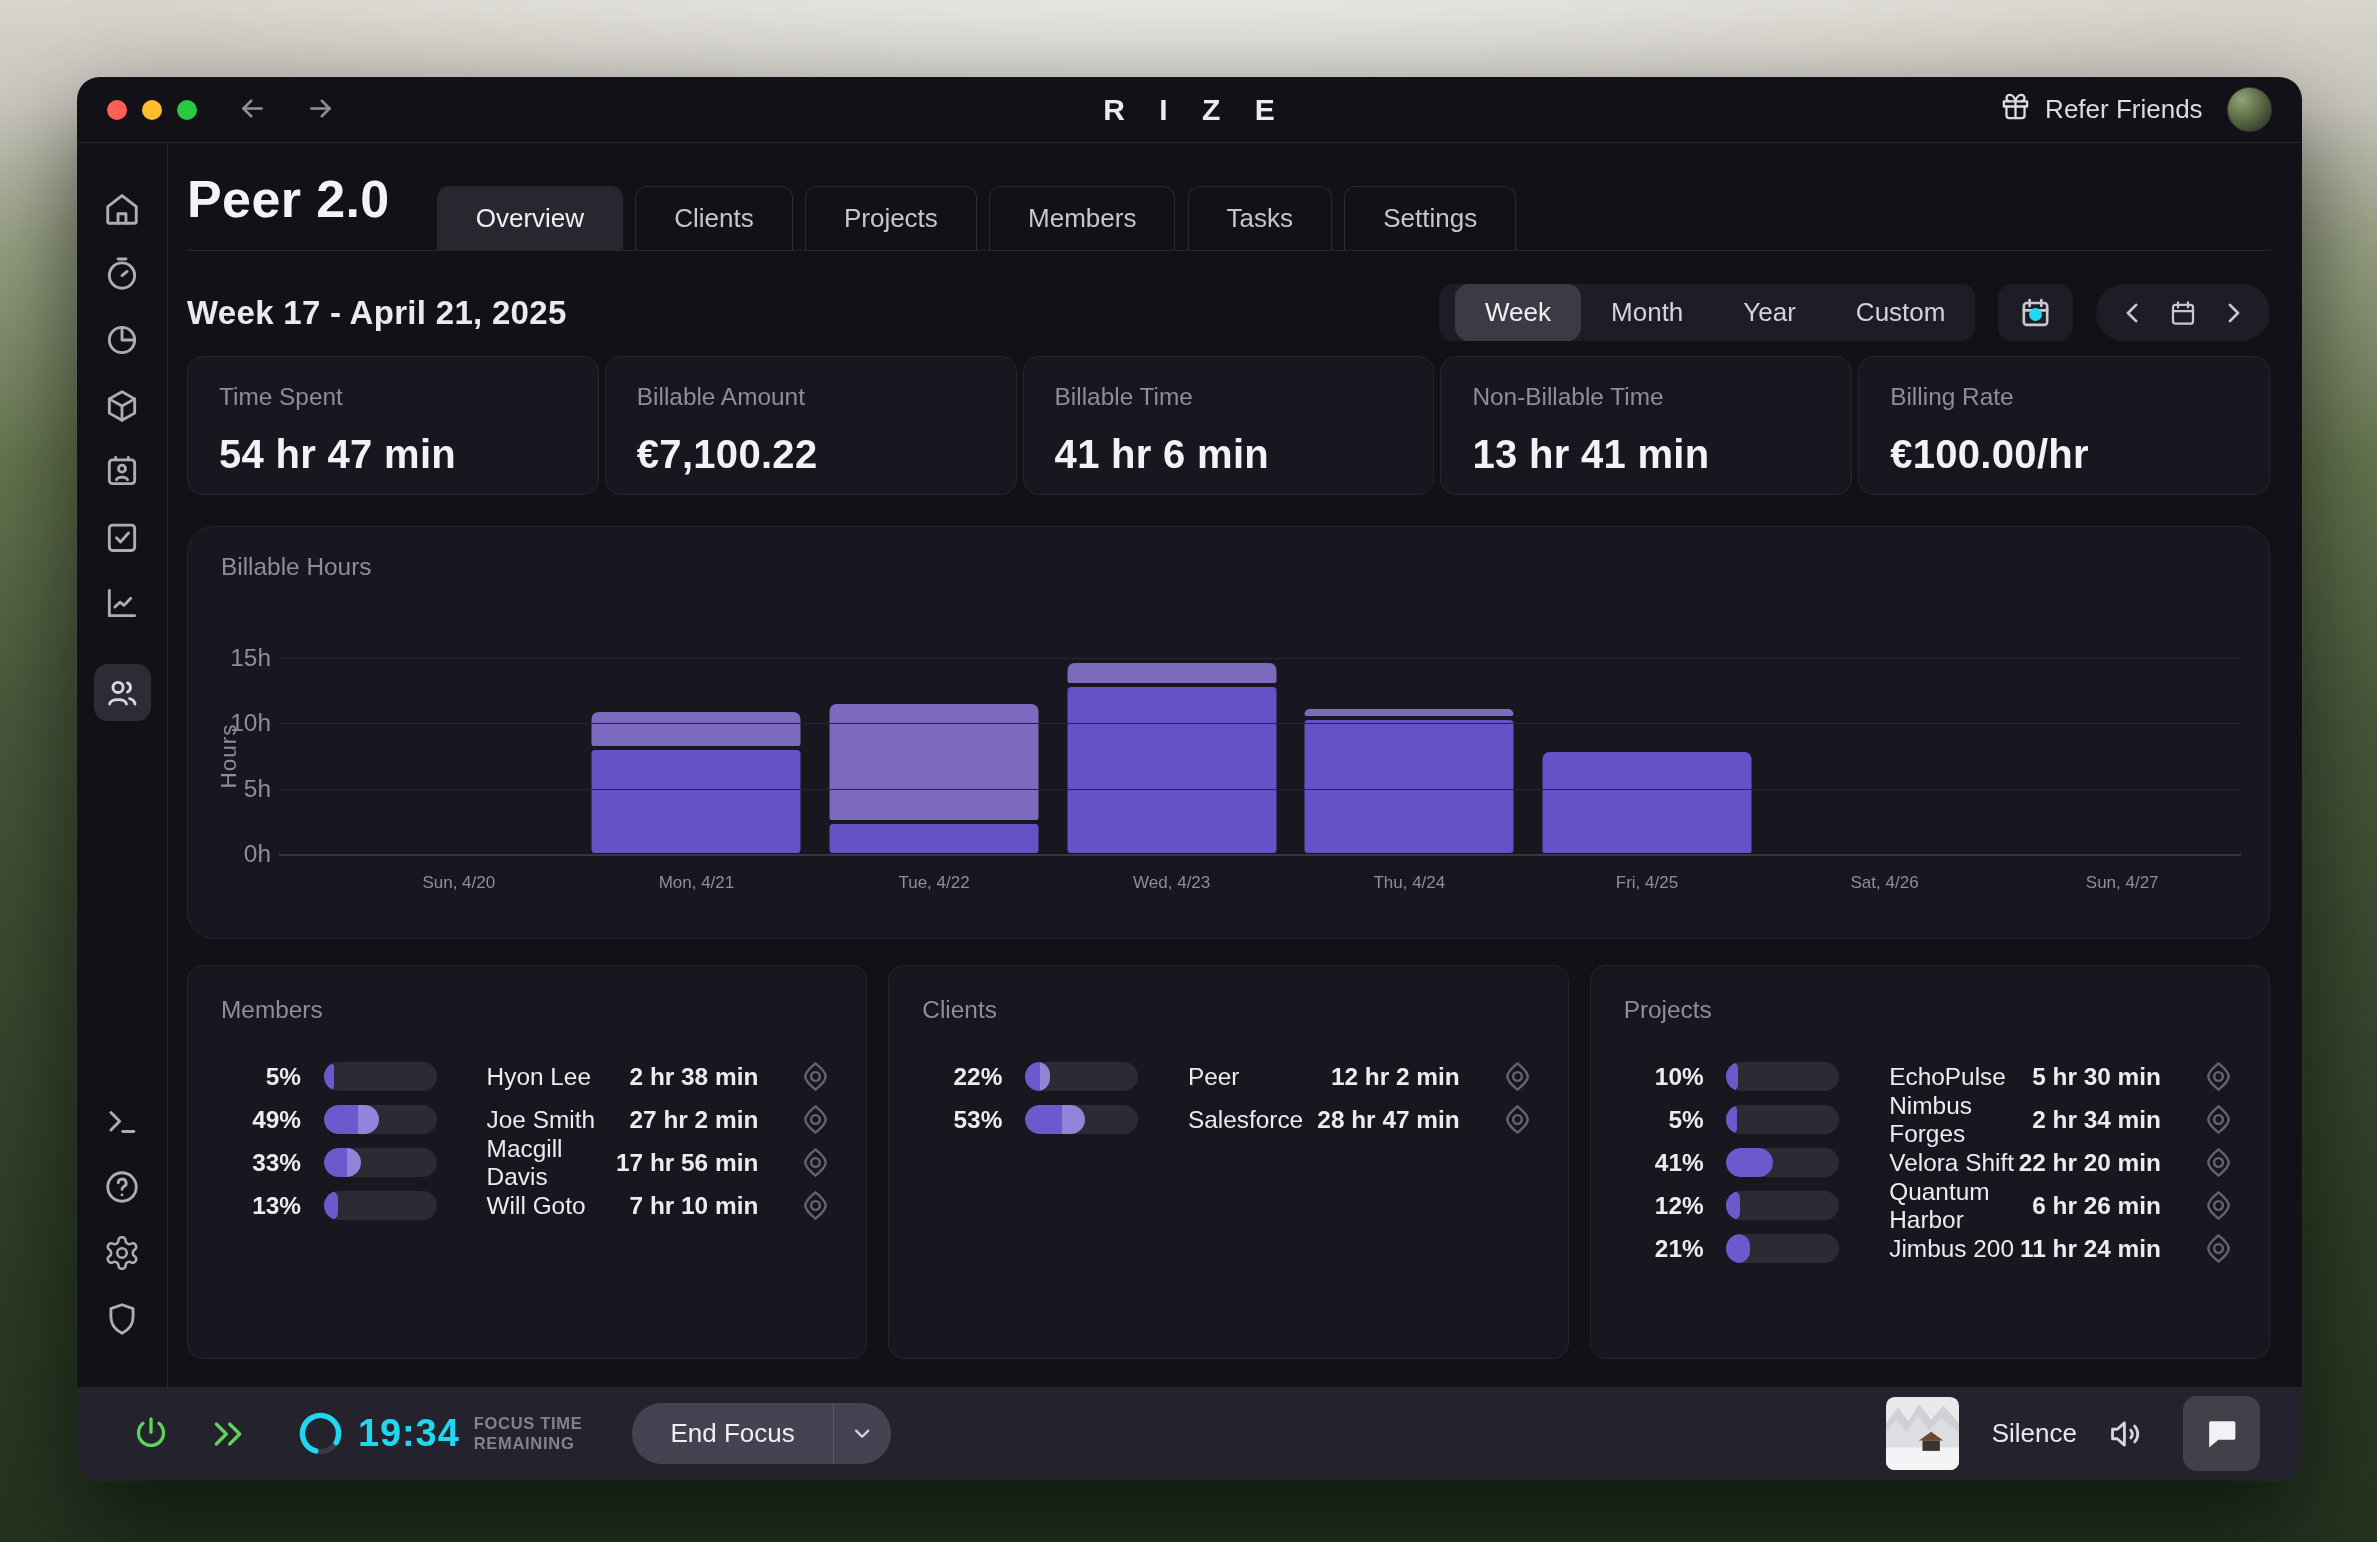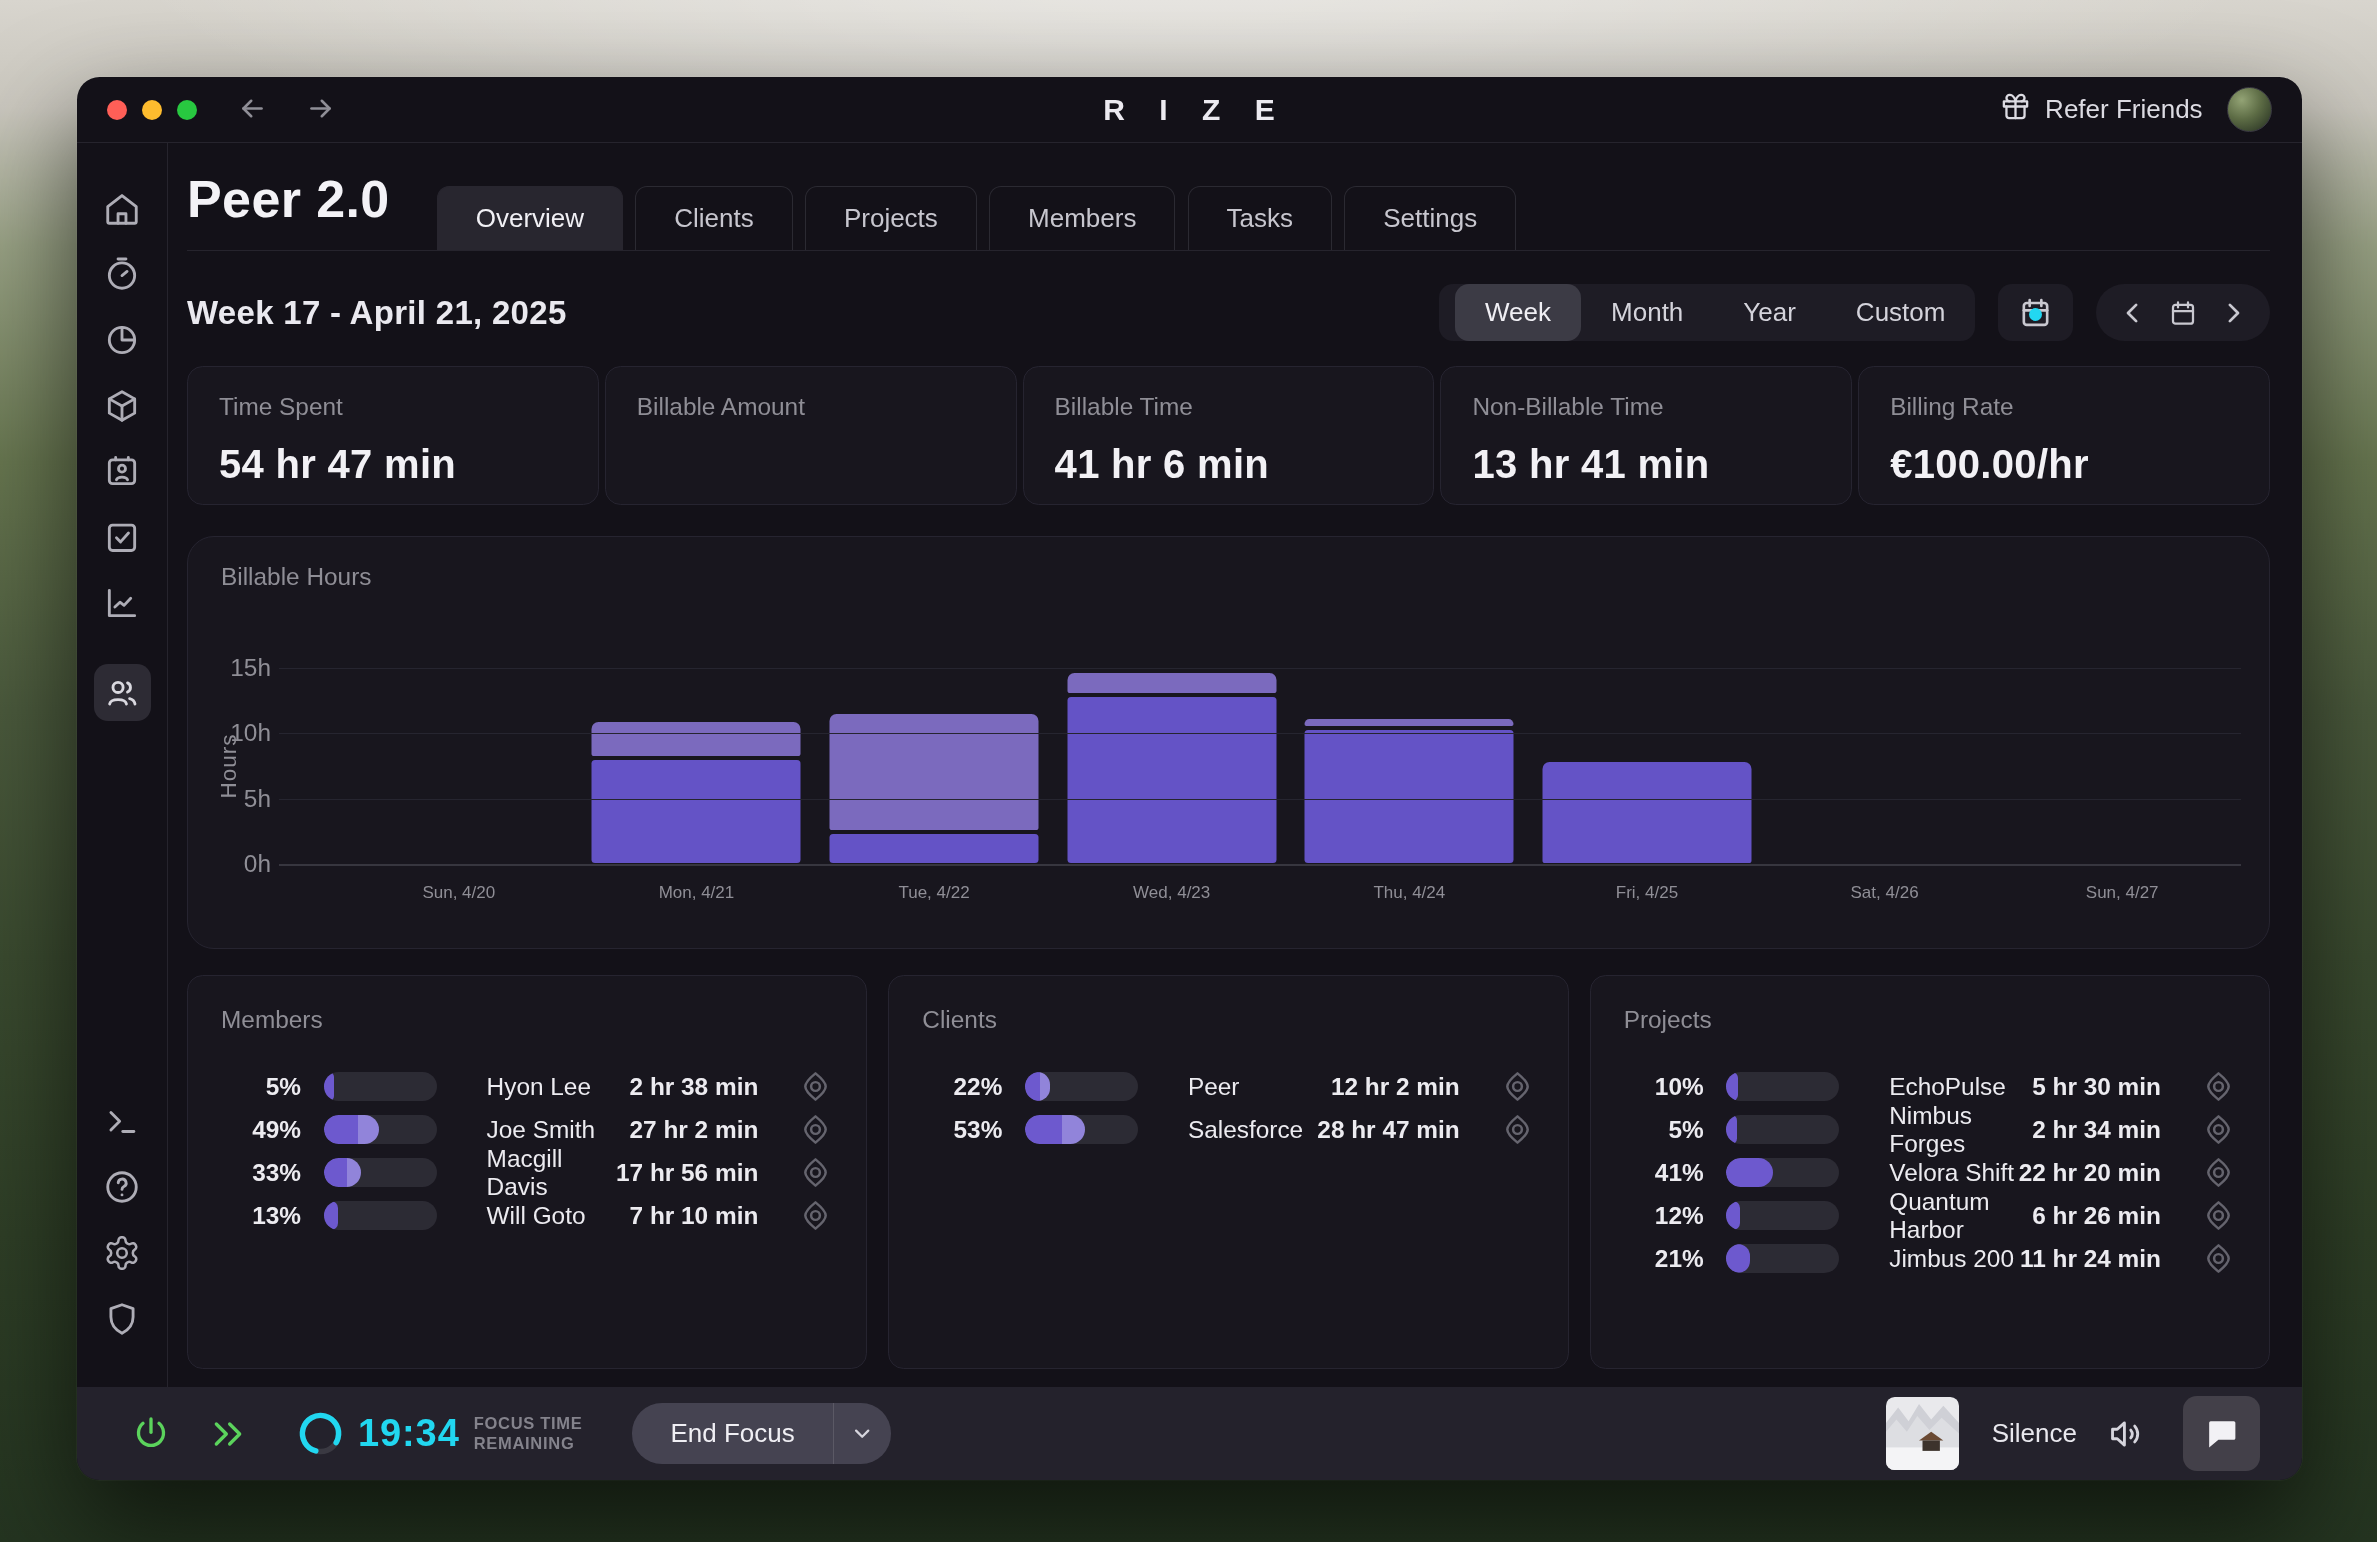--- a/index.html
+++ b/index.html
@@ -50,21 +50,21 @@
   .seg{ display:flex; align-items:stretch; background:#1e1c25; border-radius:14px; height:57px; font-size:26px; color:#d4d3db; overflow:hidden;padding-left:16px; }
   .seg-item{ padding:0 30px; display:flex; align-items:center; cursor:pointer; }
   .seg-item.active{ background:#3c3b45; border-radius:14px; color:#f0eff4; }
   .icon-btn{ width:75px; height:57px; margin-left:22.6px; background:#1e1c25; border:none; border-radius:14px; display:grid; place-items:center; color:#c9c8d0; position:relative; cursor:pointer; }
   .icon-btn svg{ width:35px; height:35px; }
   .cyan-dot{ position:absolute; width:13px; height:13px; border-radius:50%; background:#22d7f1; left:30.5px; top:23.5px; }
   .nav-group{ display:flex; align-items:center; margin-left:22.6px; background:#1e1c25; border-radius:29px; height:57px; padding:0 12.2px; color:#c9c8d0; }
   .nav-group .gbtn{ width:50px; height:57px; display:grid; place-items:center; background:none; border:none; color:#c9c8d0; cursor:pointer; }
   .nav-group svg{ width:30px; height:30px; }
   
-  .stats{ display:flex; gap:6px; margin-top:25px; }
+  .stats{ display:flex; gap:6px; margin-top:15px; }
   .stat-card{ flex:1; height:139px; background:#18161e; border:0.9px solid #262430; border-radius:15.7px; padding:26px 31px; }
   .stat-label{ font-size:24.4px; color:#8f8e96; }
   .stat-value{ font-size:40px; font-weight:600; color:#f2f1f5; margin-top:21px; letter-spacing:0.3px; }
   
   .chart-card{ margin-top:31px; height:413px; background:#18161e; border:0.9px solid #262430; border-radius:27px; position:relative; }
   .chart-title{ position:absolute; left:33px; top:26px; font-size:24.4px; color:#8f8e96; }
   .chart-ylabel{ position:absolute; left:-15.7px; top:216px; width:113px; text-align:center; transform:rotate(-90deg); font-size:22.6px; color:#8f8e96; letter-spacing:0.9px; }
   .chart-inner{ position:absolute; left:152px; right:28px; top:131px; height:196px; }
   .gridline{ position:absolute; left:-61px; right:0; height:0.9px; background:#262530; }
   .gridline.baseline{ background:#37363f; height:1.7px; }
@@ -287,20 +287,21 @@
         </div>
       </div>
 
       <div class="stats">
         <div class="stat-card">
           <div class="stat-label">Time Spent</div>
           <div class="stat-value">54 hr 47 min</div>
         </div>
         <div class="stat-card">
           <div class="stat-label">Billable Amount</div>
+          <div class="stat-value">€7,100.22</div>
         </div>
         <div class="stat-card">
           <div class="stat-label">Billable Time</div>
           <div class="stat-value">41 hr 6 min</div>
         </div>
         <div class="stat-card">
           <div class="stat-label">Non-Billable Time</div>
           <div class="stat-value">13 hr 41 min</div>
         </div>
         <div class="stat-card">

